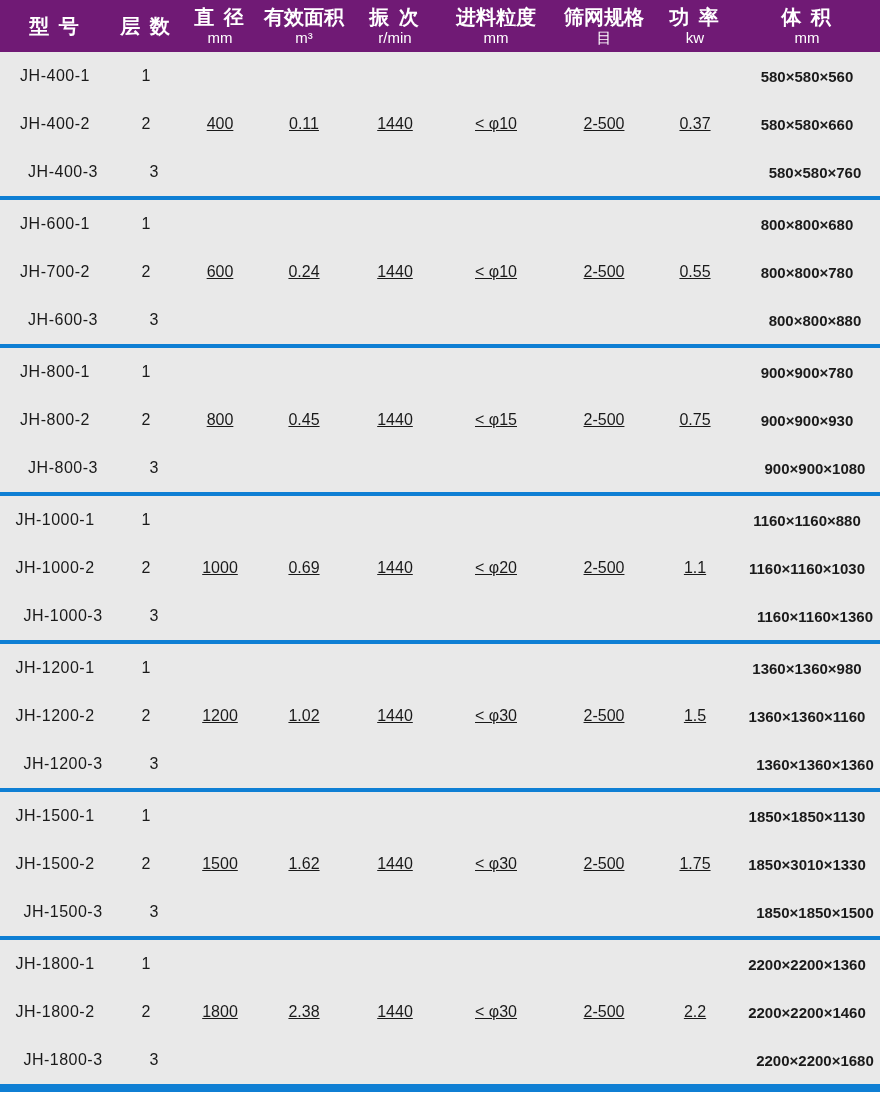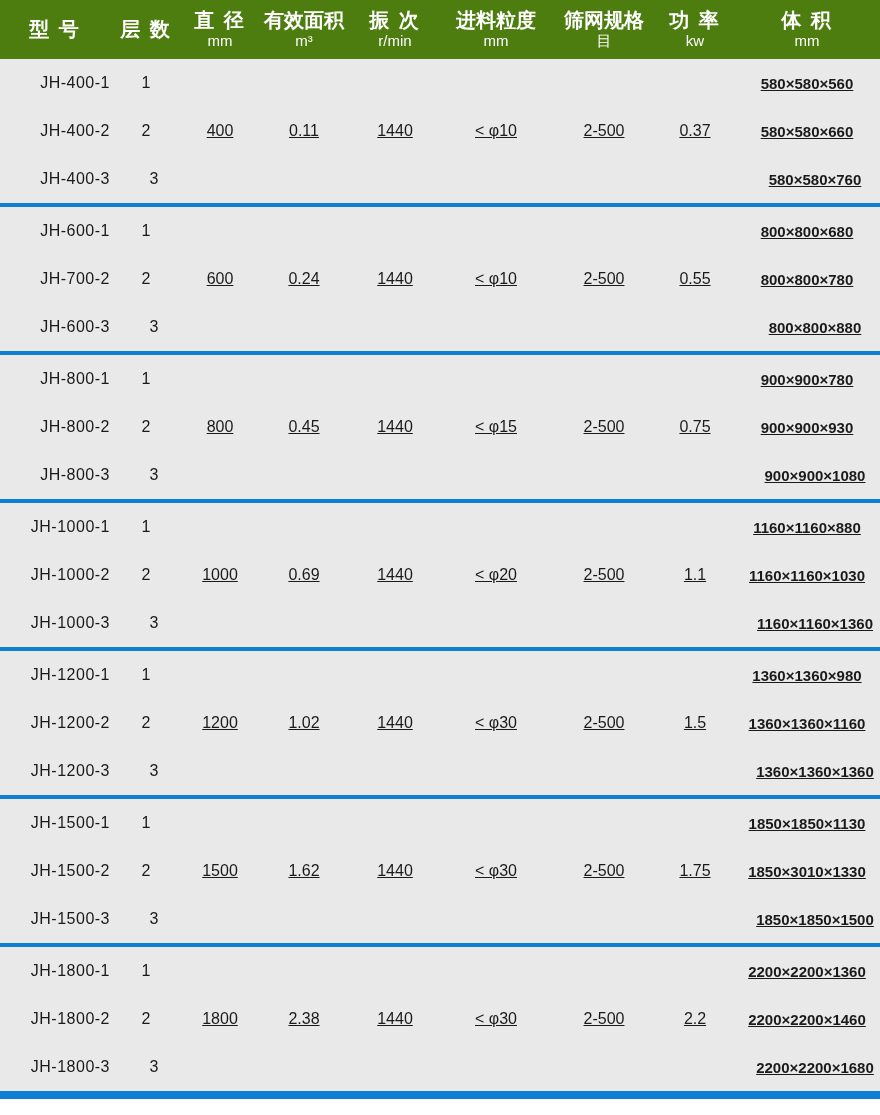--- a/index.html
+++ b/index.html
@@ -17,23 +17,23 @@
     table-layout: fixed;
   }
   .spec-table th,
   .spec-table td {
     border: 0;
     padding: 0;
     text-align: center;
     vertical-align: middle;
   }
   thead th {
-    background: #4d7c0f;
+    background: #701a75;
     color: #ffffff;
-    height: 59px;
+    height: 52px;
     border-right: 2px solid #ffffff;
     font-weight: bold;
   }
   thead th:last-child {
     border-right: 0;
   }
   .th-main {
     display: block;
     font-size: 20px;
     letter-spacing: 2px;
@@ -53,34 +53,32 @@
   tbody td {
     background: #e9e9e9;
     color: #1a1a1a;
     font-size: 16px;
     height: 48px;
     border-right: 2px solid #ffffff;
     border-bottom: 2px solid #ffffff;
   }
   tbody td:last-child {
     border-right: 0;
-    text-decoration: underline;
   }
   tbody tr.group-end td {
     border-bottom: 4px solid #0f7fd4;
     padding-left: 16px;
   }
   tbody tr.group-start td.merged {
     border-bottom: 4px solid #0f7fd4;
     text-decoration: underline;
   }
   td.model {
     font-size: 16px;
     letter-spacing: 0.5px;
-    text-align: right;
   }
   td.volume {
     font-size: 15px;
     font-weight: bold;
   }
   td.layers {
     font-size: 16px;
   }
   .bottom-rule {
     width: 880px;

